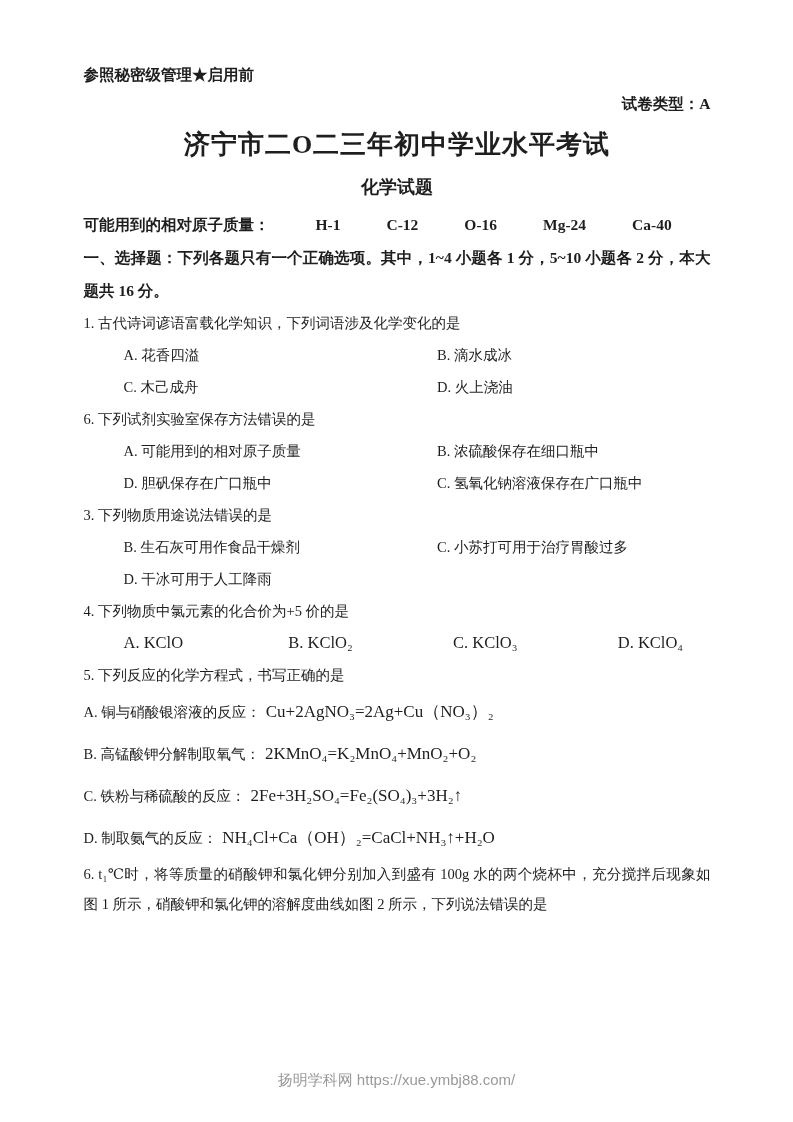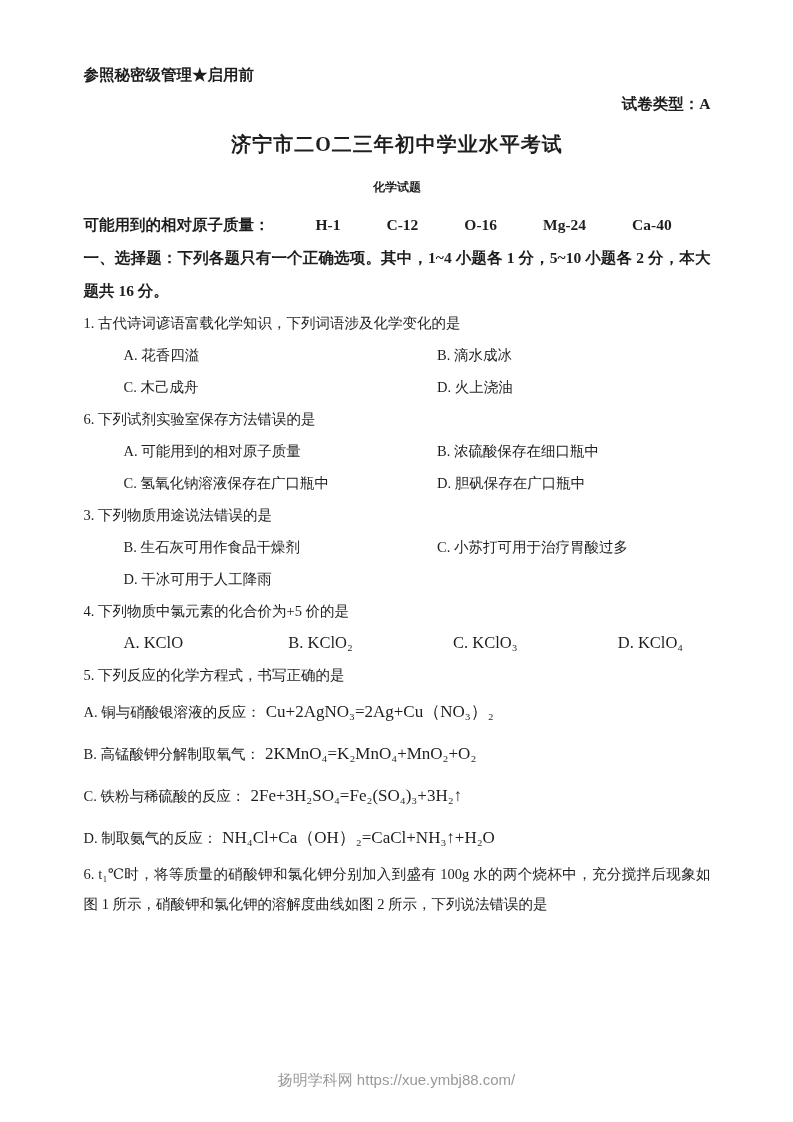--- a/index.html
+++ b/index.html
@@ -23,29 +23,29 @@
   }
   .paper-type {
     text-align: right;
     font-weight: bold;
     font-size: 15.5px;
     line-height: 21px;
     margin-top: 8px;
   }
   .title {
     text-align: center;
-    font-size: 20px;
+    font-size: 26px;
     font-weight: bold;
     letter-spacing: 1px;
     line-height: 27px;
     margin-top: 17px;
   }
   .subtitle {
     text-align: center;
-    font-size: 12px;
+    font-size: 18px;
     font-weight: bold;
     line-height: 24px;
     margin-top: 17px;
   }
   .atomic-line {
     display: flex;
     align-items: baseline;
     font-weight: bold;
     font-size: 15.5px;
     line-height: 22px;
@@ -122,22 +122,22 @@
         <span class="opt">C. 木己成舟</span>
         <span class="opt">D. 火上浇油</span>
       </div>
     </div>
 
     <div class="question">
       <div class="stem">6. 下列试剂实验室保存方法错误的是</div>
       <div class="opts-2">
         <span class="opt">A. 可能用到的相对原子质量</span>
         <span class="opt">B. 浓硫酸保存在细口瓶中</span>
+        <span class="opt">D. 胆矾保存在广口瓶中</span>
         <span class="opt">C. 氢氧化钠溶液保存在广口瓶中</span>
-        <span class="opt">D. 胆矾保存在广口瓶中</span>
       </div>
     </div>
 
     <div class="question">
       <div class="stem">3. 下列物质用途说法错误的是</div>
       <div class="opts-2">
         <span class="opt">B. 生石灰可用作食品干燥剂</span>
         <span class="opt">C. 小苏打可用于治疗胃酸过多</span>
         <span class="opt">D. 干冰可用于人工降雨</span>
       </div>

